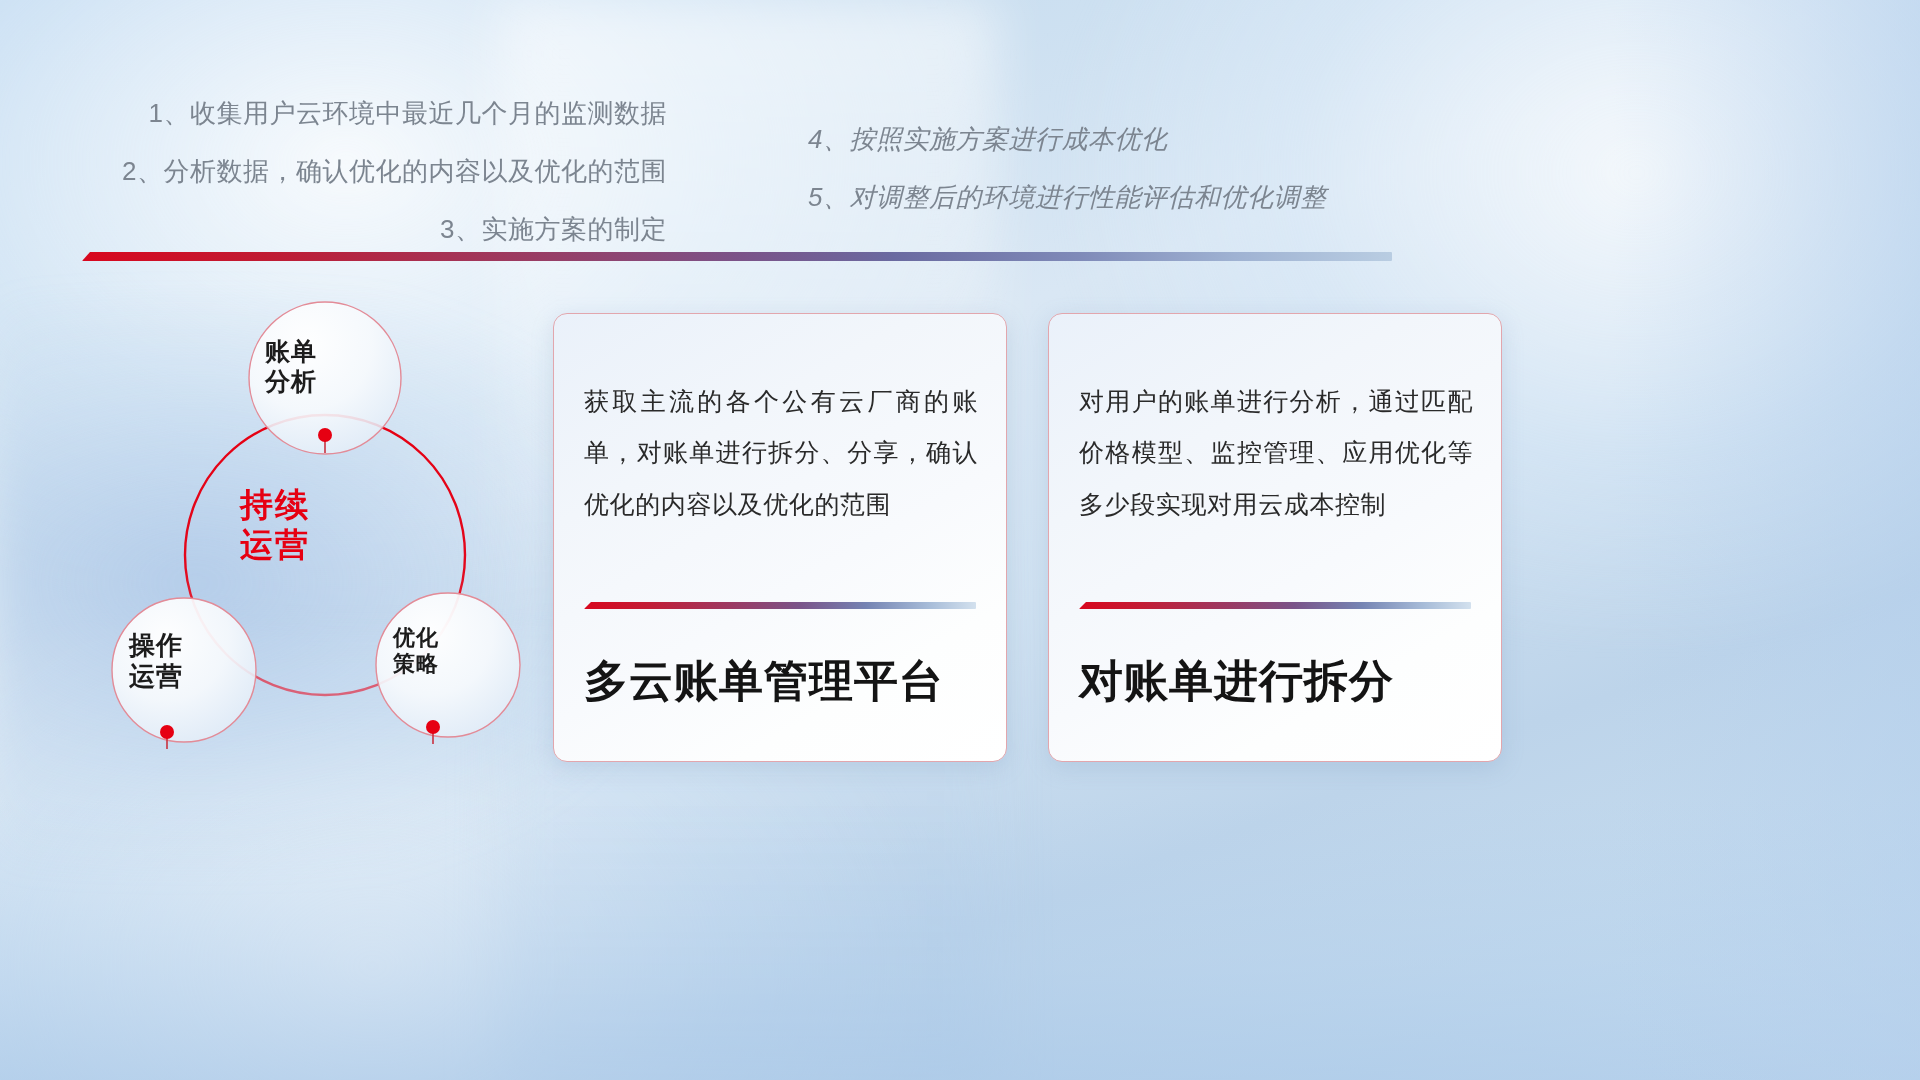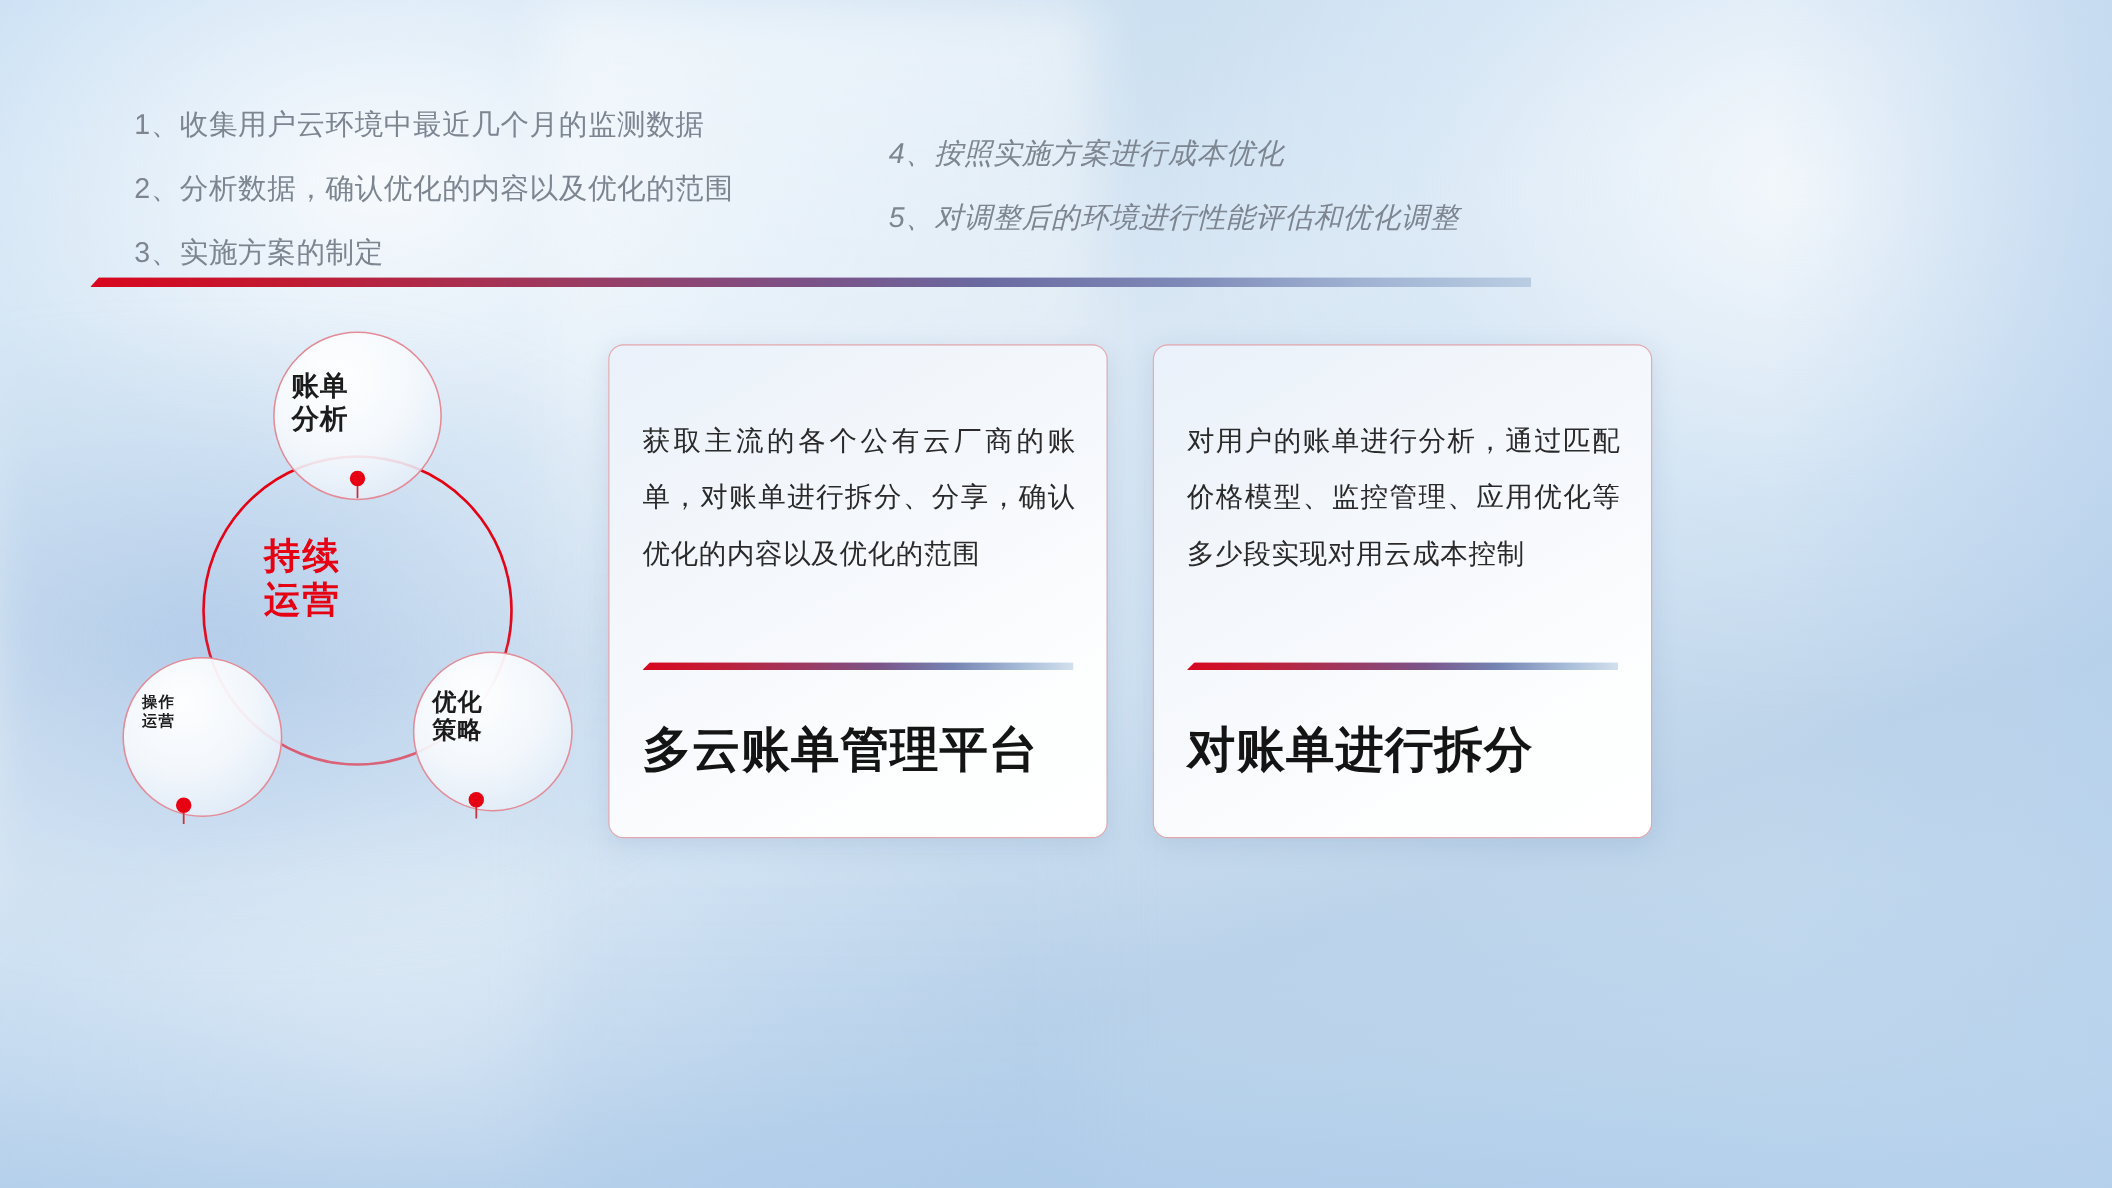--- a/index.html
+++ b/index.html
@@ -45,42 +45,42 @@
     background:linear-gradient(180deg,rgba(186,211,236,0) 0%,rgba(176,205,234,.45) 60%,rgba(166,198,231,.62) 100%);
   }
   #bg-right-edge{
     position:absolute;right:0;top:0;width:16%;height:100%;
     background:linear-gradient(270deg,rgba(180,207,236,.55) 0%,rgba(180,207,236,0) 100%);
   }
 
   
   .steps{position:absolute;color:#7c8590;font-size:26px;line-height:1;letter-spacing:.5px;}
   .steps .step{white-space:nowrap;}
-  #steps-left{left:122px;top:100px;}
+  #steps-left{left:122px;top:100px;text-align:right;}
   #steps-left .step{margin-bottom:32px;}
   #steps-right{left:808px;top:126px;}
   #steps-right .step{margin-bottom:32px;font-style:italic;}
 
   
   #main-divider{
     position:absolute;left:82px;top:252px;width:1310px;height:9px;
     background:linear-gradient(90deg,#d8071e 0%,#c01b33 14%,#9c3a60 33%,#7b5288 50%,#6a6aa0 62%,#7f8ab8 76%,#9fb2d2 88%,#b9cde2 100%);
     clip-path:polygon(0 100%,8px 0,100% 0,100% 78%,100% 100%);
     border-radius:1px;
   }
 
   
   #venn{position:absolute;left:75px;top:285px;width:470px;height:490px;}
   #venn svg{position:absolute;inset:0;}
   .venn-label{
     position:absolute;text-align:left;color:#1c1c1c;font-weight:bold;
     line-height:1.18;letter-spacing:1px;
   }
   #label-billing{left:190px;top:52px;width:120px;font-size:25px;}
-  #label-ops{left:54px;top:345px;width:110px;font-size:14px;}
+  #label-ops{left:54px;top:345px;width:110px;font-size:26px;}
   #label-strategy{left:318px;top:340px;width:110px;font-size:22px;}
   #label-center{
     left:165px;top:200px;width:170px;font-size:33px;color:#e60012;
     font-weight:bold;line-height:1.22;letter-spacing:2px;
   }
 
   
   .card{
     position:absolute;top:313px;width:452px;height:447px;
     border:1.6px solid #e2a6ad;border-radius:14px;

